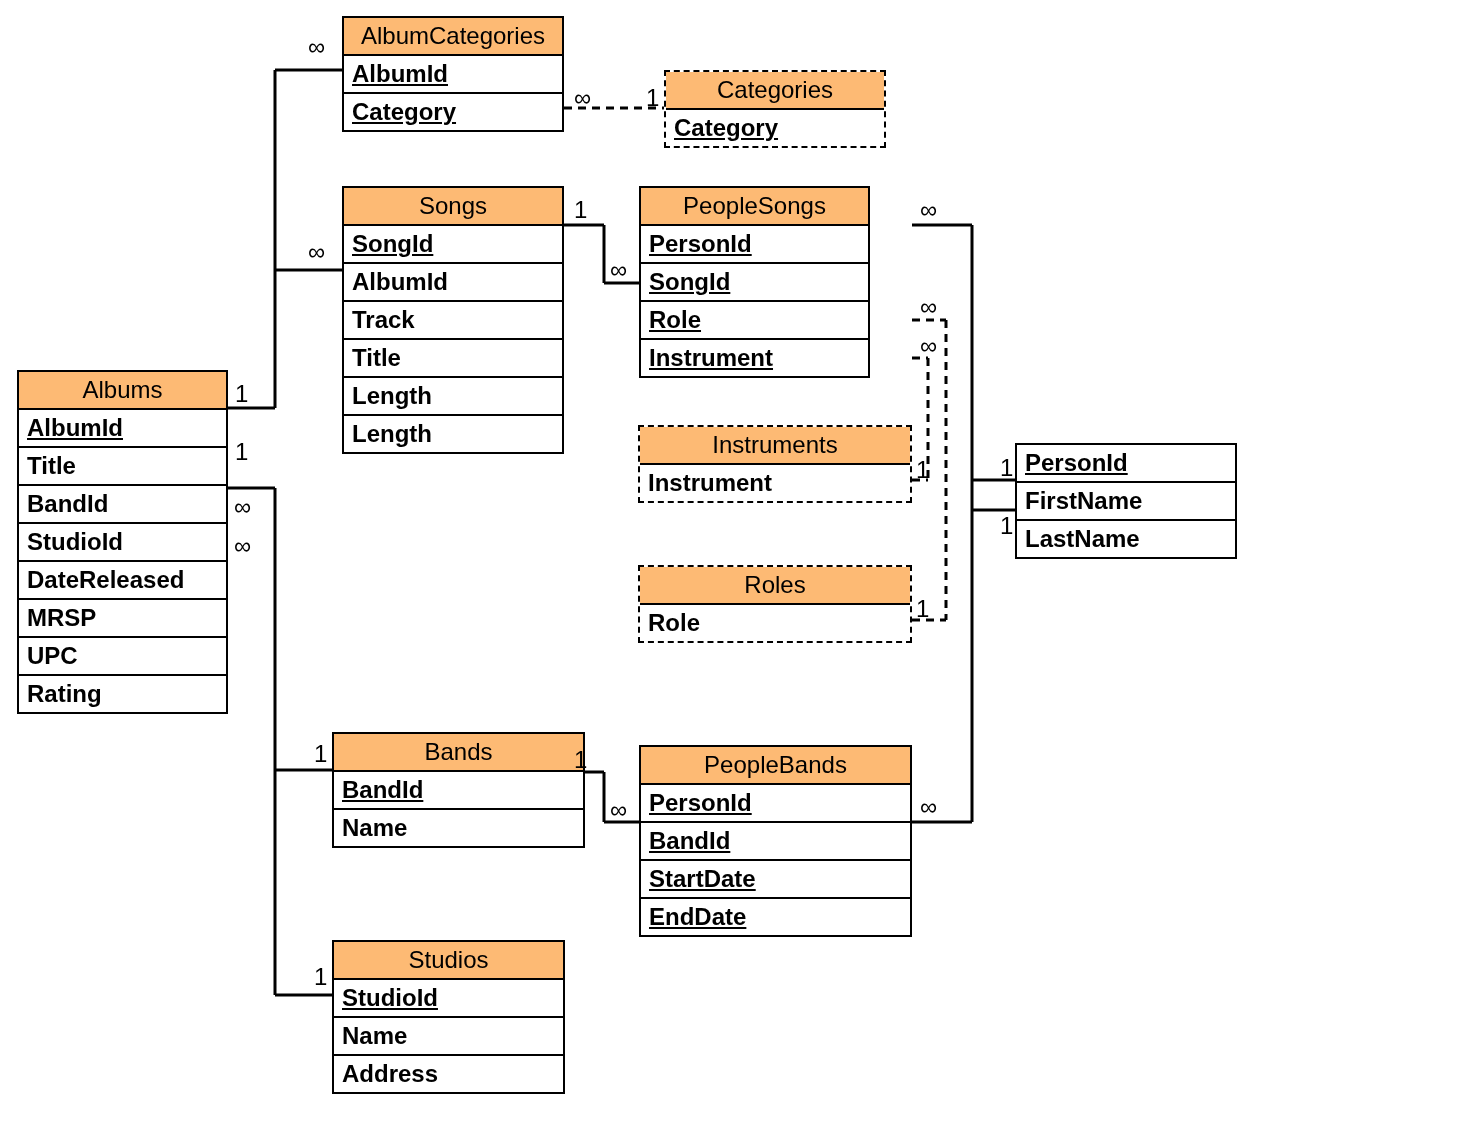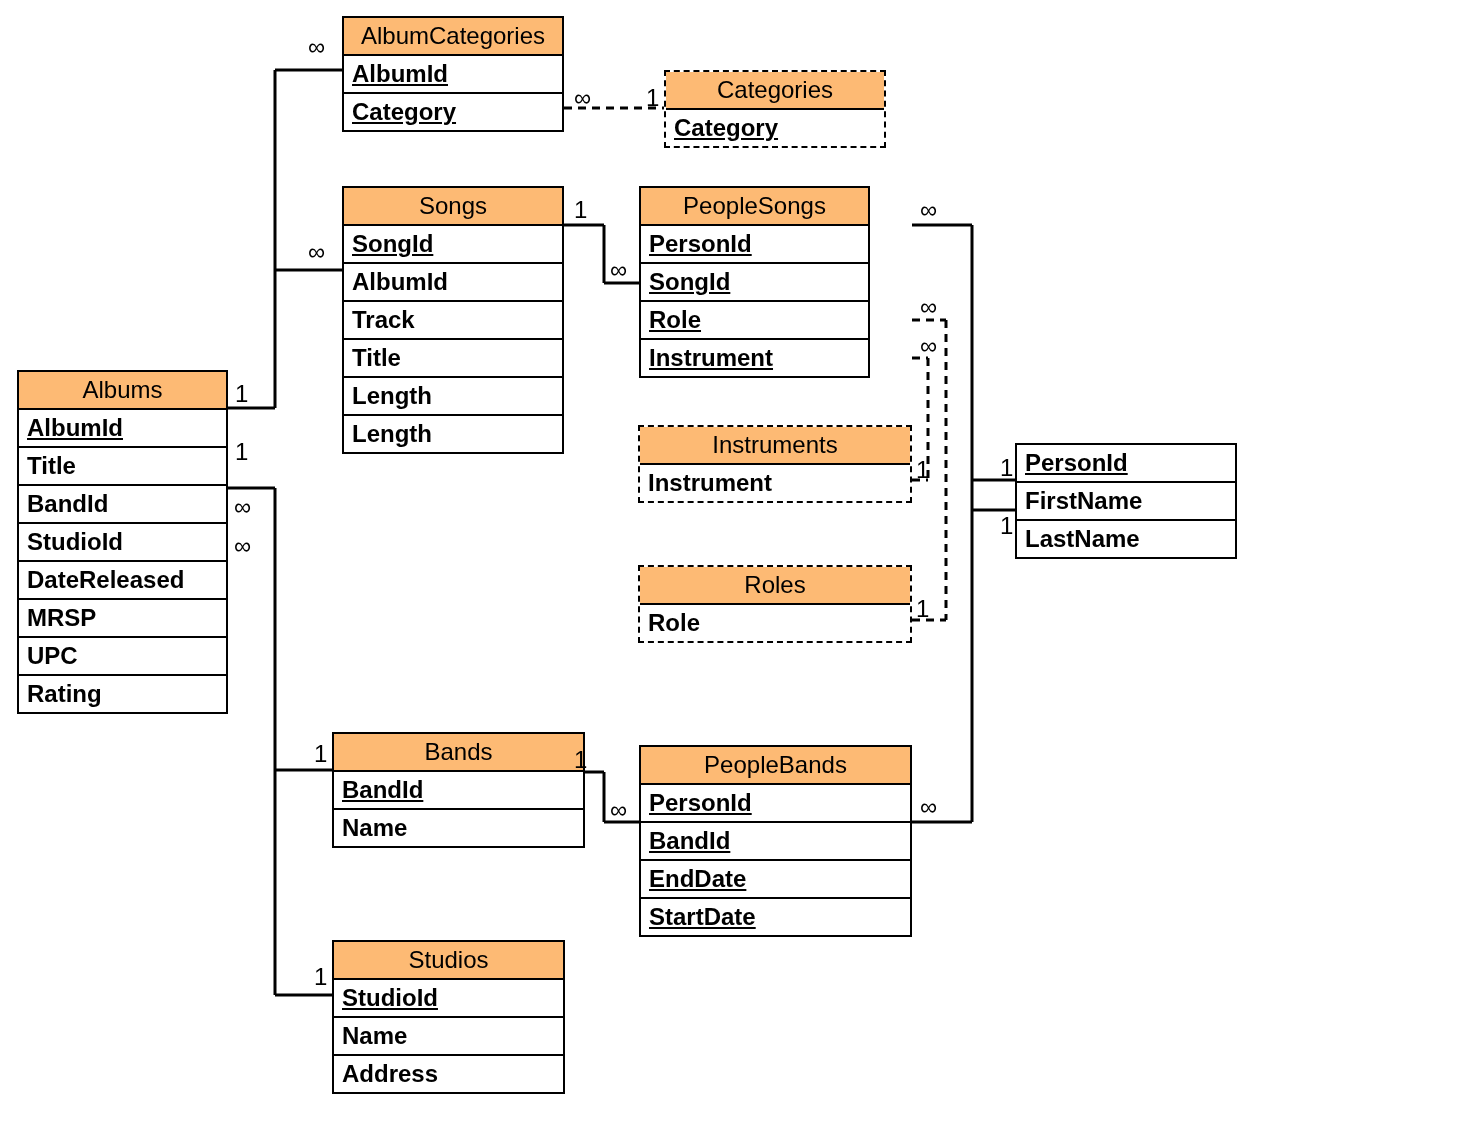--- a/index.html
+++ b/index.html
@@ -167,22 +167,22 @@
   <div class="tbl" style="left:332px; top:732px; width:253px;">
     <div class="hdr">Bands</div>
     <div class="row u">BandId</div>
     <div class="row">Name</div>
   </div>
 
   <div class="tbl" style="left:639px; top:745px; width:273px;">
     <div class="hdr">PeopleBands</div>
     <div class="row u">PersonId</div>
     <div class="row u">BandId</div>
+    <div class="row u">StartDate</div>
     <div class="row u">EndDate</div>
-    <div class="row u">StartDate</div>
   </div>
 
   <div class="tbl" style="left:332px; top:940px; width:233px;">
     <div class="hdr">Studios</div>
     <div class="row u">StudioId</div>
     <div class="row">Name</div>
     <div class="row">Address</div>
   </div>
 
   <div class="tbl" style="left:1015px; top:443px; width:222px;">

